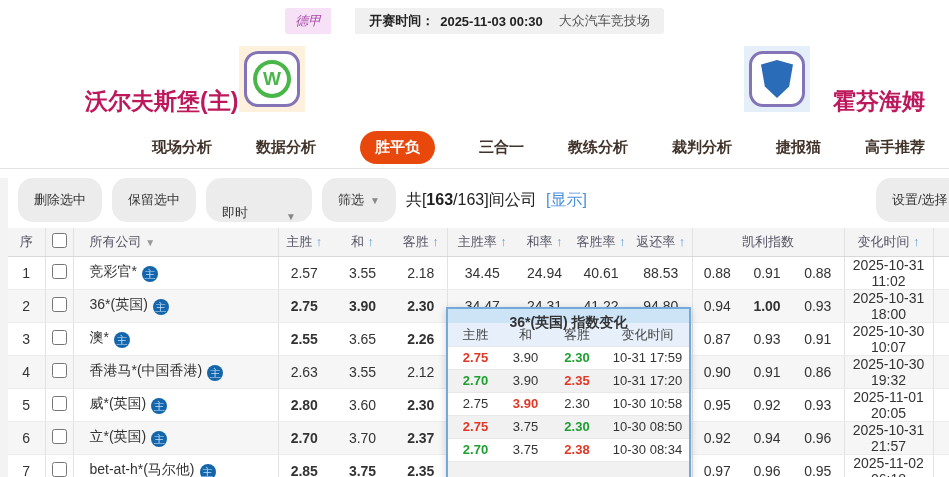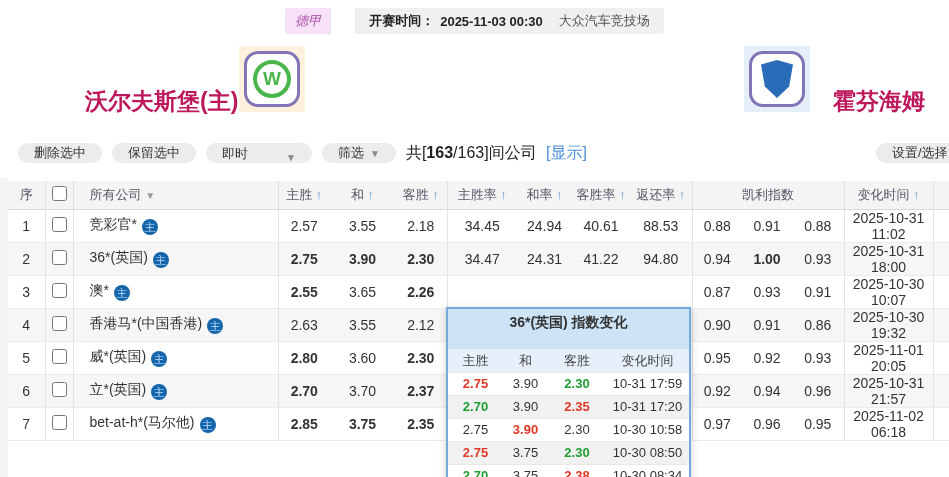--- a/index.html
+++ b/index.html
@@ -39,21 +39,21 @@
 
   
   .tabs-bar { border-bottom: 1px solid #e3e3e3; margin-top: 4px; }
   .tabs { display: flex; gap: 44px; align-items: center; margin-left: 152px; height: 42px; }
   .tab { font-size: 15px; font-weight: 600; color: #41332a; cursor: pointer; white-space: nowrap; }
   .tab.active { background: #e8480c; color: #fff; border-radius: 17px; padding: 7px 15px; }
 
   
   .toolbar { position: relative; display: flex; align-items: center; gap: 10px;
              margin: 16px 0 0 18px; height: 30px; }
-  .tb-btn { background: #ececec; border: 0; border-radius: 15px; padding: 0 16px; height: 20px;
+  .tb-btn { background: #ececec; border: 0; border-radius: 15px; padding: 0 16px; height: 44px;
             font-size: 13px; color: #333; display: flex; align-items: center; cursor: pointer;
             font-family: inherit; }
   .tb-select { width: 106px; justify-content: space-between; align-items: flex-end; }
   .caret { color: #888; font-size: 10px; margin-left: 6px; }
   .count-text { font-size: 16px; color: #222; margin-left: 0; }
   .count-bold { font-weight: bold; }
   .show-link { color: #4a90d9; margin-left: 5px; cursor: pointer; }
   .settings-btn { position: absolute; left: 858px; width: 100px; }
   .gutter { position: absolute; left: 0; top: 178px; width: 8px; height: 299px; background: #f3f3f3; }
 
@@ -73,21 +73,21 @@
   .arrow-up { color: #5b9bd5; font-weight: bold; }
   .hdr-caret { color: #999; font-size: 10px; }
   .badge-main { display: inline-block; width: 16px; height: 16px; line-height: 16px;
                 border-radius: 50%; background: #1565ab; color: #bfe0ff; font-size: 11px;
                 text-align: center; margin-left: 5px; vertical-align: -2px; }
   input[type="checkbox"] { width: 15px; height: 15px; }
 
   
   .popup { position: absolute; left: 446px; top: 307px; width: 245px; background: #fff;
            border: 2px solid #74a9dc; z-index: 10; box-shadow: 0 2px 8px rgba(0,0,0,.18); }
-  .popup-title { height: 40px; line-height: 26px; text-align: center; background: #cde4f7;
+  .popup-title { height: 14px; line-height: 26px; text-align: center; background: #cde4f7;
                  font-weight: bold; font-size: 14px; color: #333; }
   .popup-row { display: grid; grid-template-columns: 55px 45px 58px 83px; height: 23px;
                line-height: 22px; font-size: 13px; text-align: center;
                border-bottom: 1px solid #e8e8e8; }
   .popup-head { background: #e7f0fa; color: #444; height: 24px; line-height: 24px; }
   .popup-body .popup-row:nth-child(even) { background: #f1f1f1; }
 </style>
 </head>
 <body>
 
@@ -112,20 +112,41 @@
       </div>
     </div>
     <div class="logo-box logo-away">
       <div class="logo-frame">
         <div class="shield"></div>
       </div>
     </div>
     <div class="team-name away-name">霍芬海姆</div>
   </div>
 
+  <div class="tabs-bar">
+    <nav class="tabs">
+
+        <span class="tab">现场分析</span>
+
+        <span class="tab">数据分析</span>
+
+        <span class="tab active">胜平负</span>
+
+        <span class="tab">三合一</span>
+
+        <span class="tab">教练分析</span>
+
+        <span class="tab">裁判分析</span>
+
+        <span class="tab">捷报猫</span>
+
+        <span class="tab">高手推荐</span>
+
+    </nav>
+  </div>
 
   <div class="toolbar">
     <button class="tb-btn">删除选中</button>
     <button class="tb-btn">保留选中</button>
     <button class="tb-btn tb-select">
       <span>即时</span>
       <span class="caret">▼</span>
     </button>
     <button class="tb-btn">
       <span>筛选</span>

